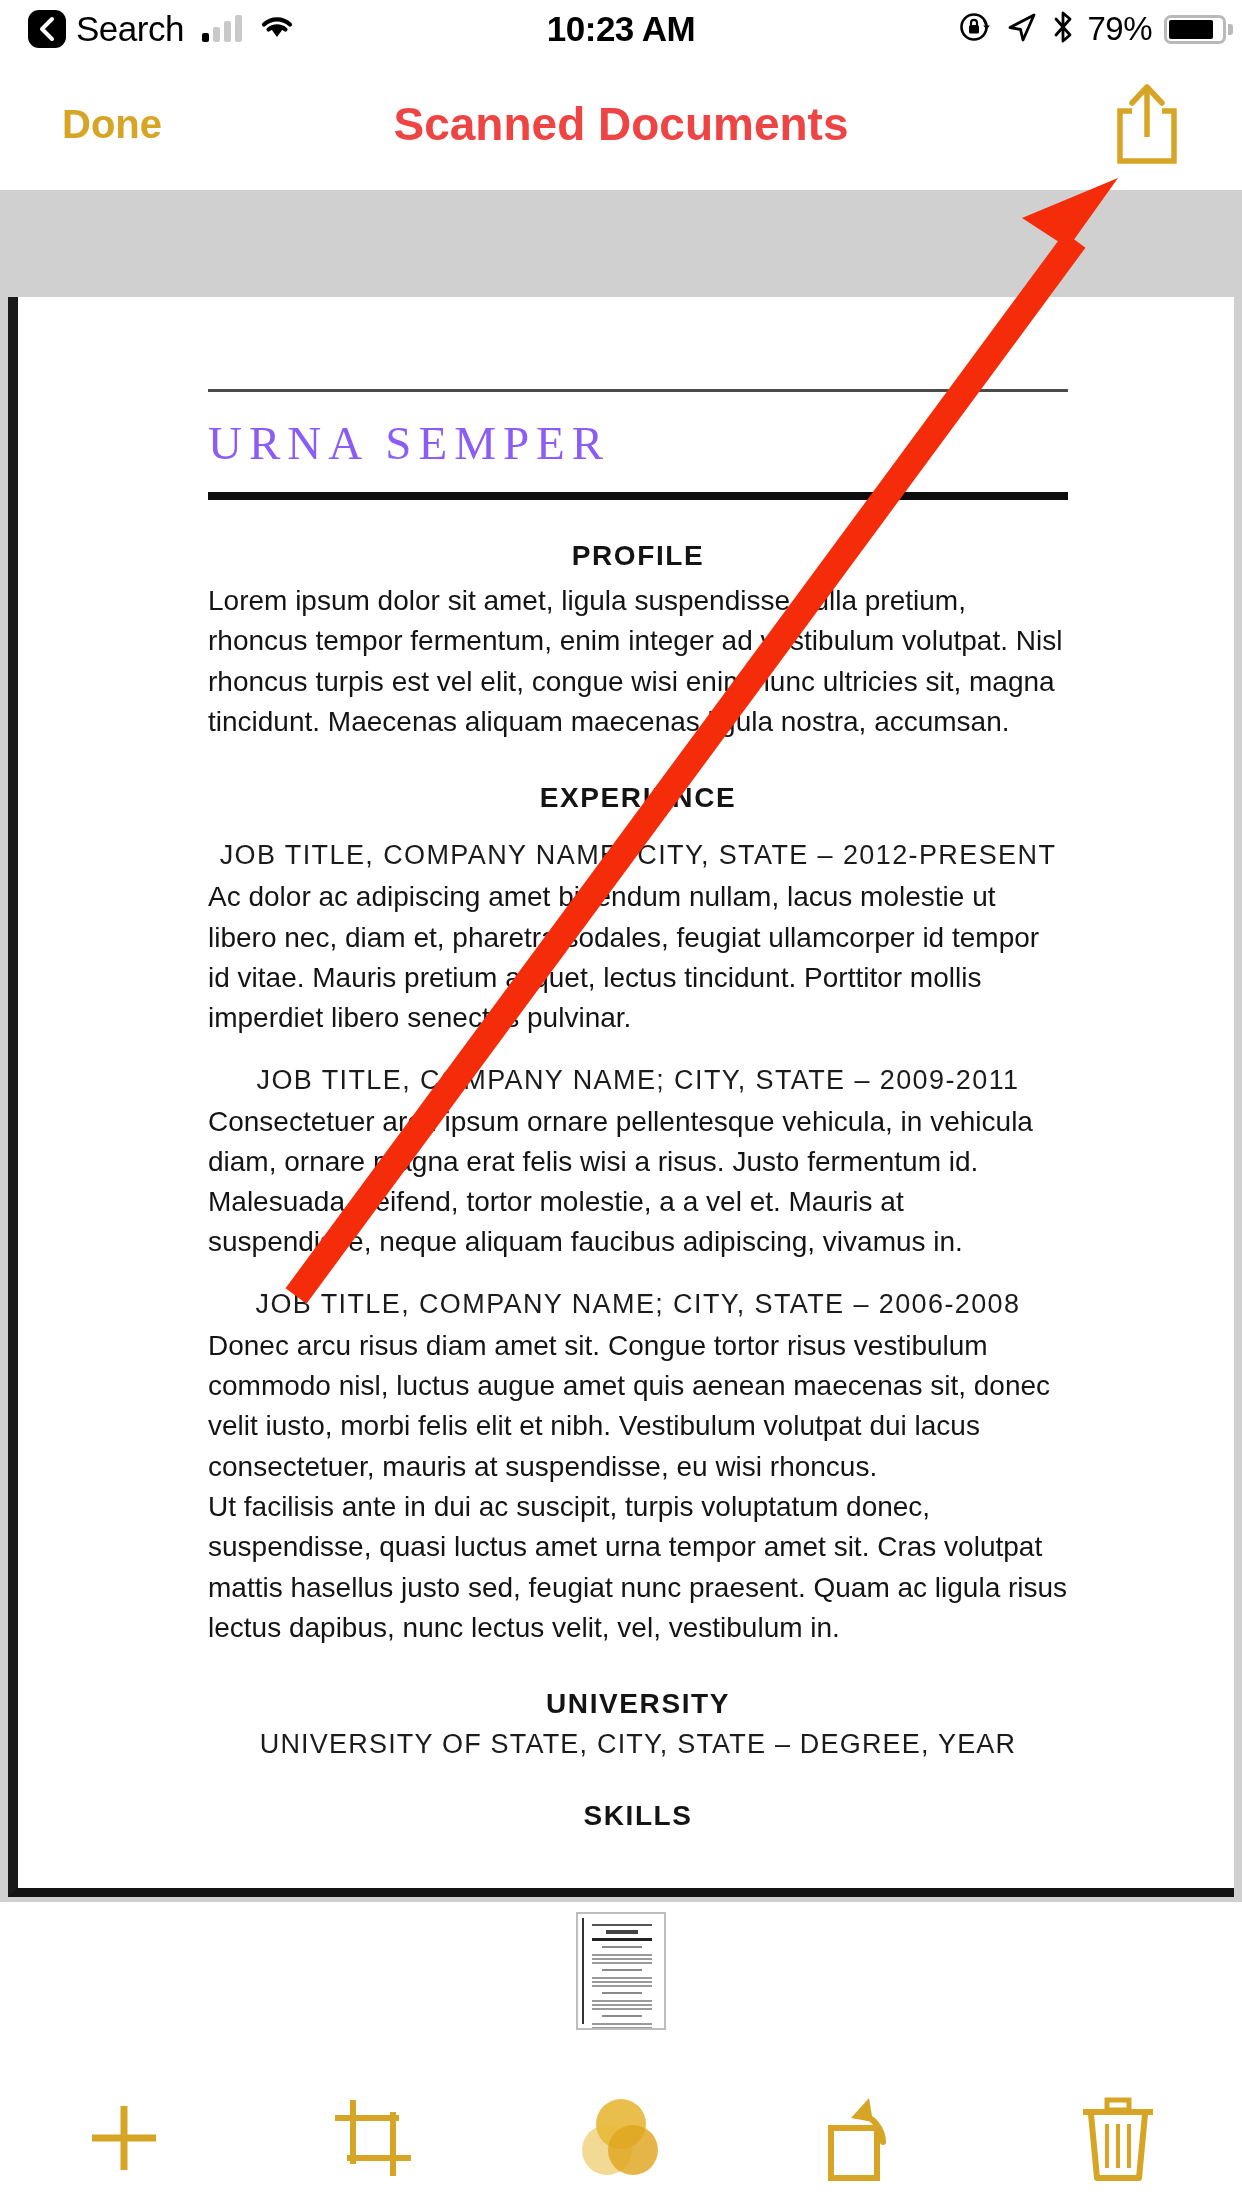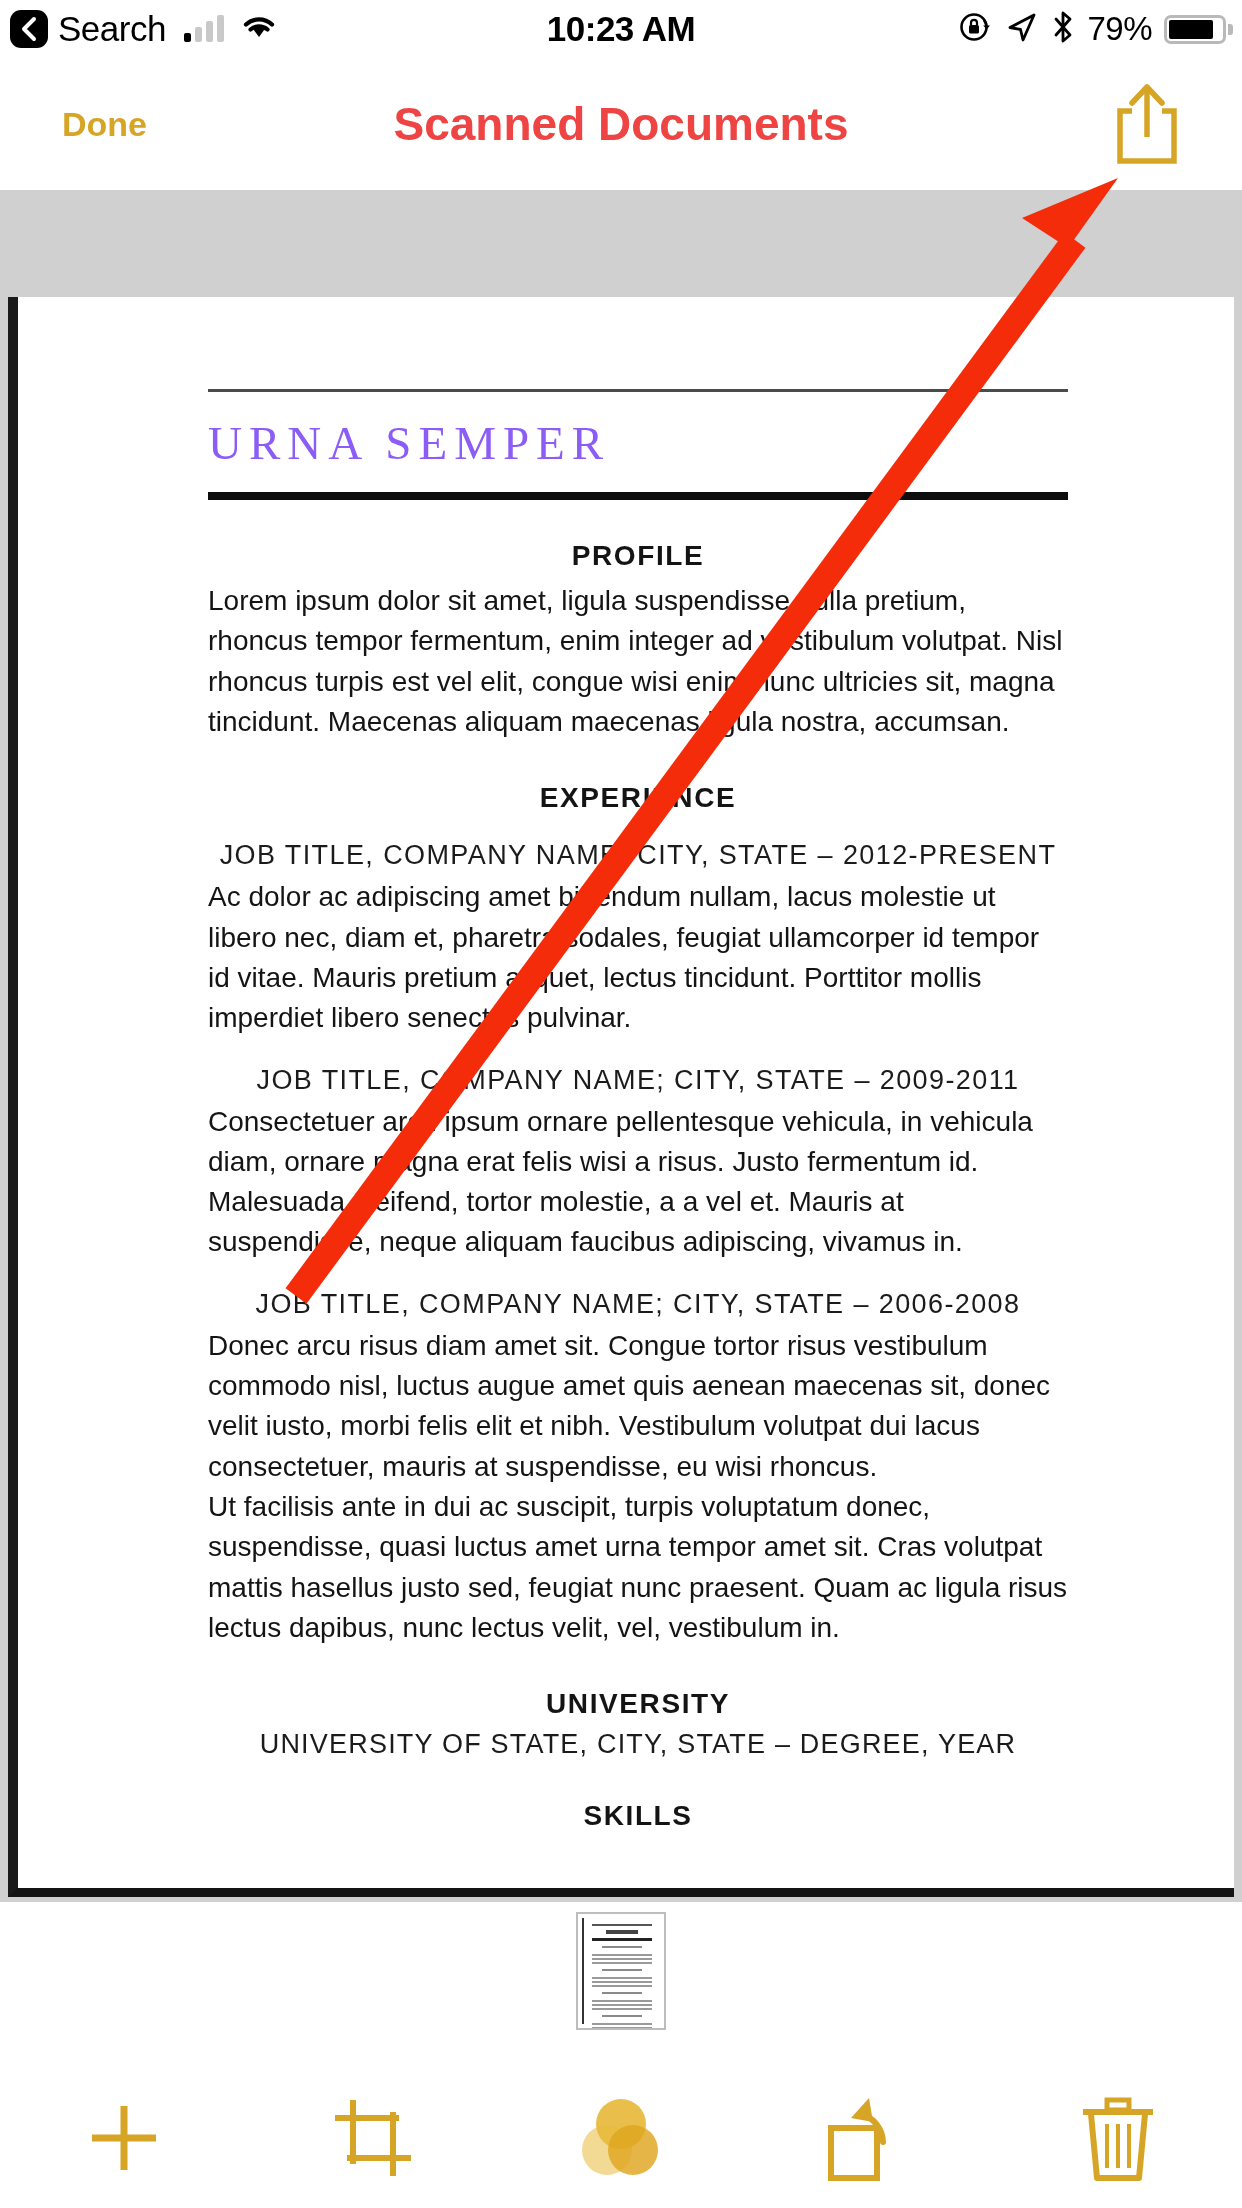--- a/index.html
+++ b/index.html
@@ -9,21 +9,21 @@
     font-family:"Liberation Sans", sans-serif;
     overflow:hidden;
   }
   #screen { position:relative; width:1242px; height:2208px; background:#fff; }
 
   
   .statusbar {
     position:absolute; top:0; left:0; width:1242px; height:58px;
     display:flex; align-items:center; background:#fff;
   }
-  .sb-left { display:flex; align-items:center; gap:10px; padding-left:10px; }
+  .sb-left { display:flex; align-items:center; gap:10px; padding-left:28px; }
   .back-chip {
     width:38px; height:38px; border-radius:11px; background:#000;
     display:flex; align-items:center; justify-content:center;
   }
   .back-chip svg { display:block; }
   .sb-app { font-size:35px; font-weight:400; color:#000; letter-spacing:-0.5px; }
   .sig-bars { display:flex; align-items:flex-end; gap:4px; height:26px; margin-left:8px; }
   .sig-bars i { display:block; width:7px; border-radius:2px; background:#c9c9c9; }
   .sig-bars i.on { background:#000; }
   .sig-bars i:nth-child(1){ height:9px; }
@@ -54,21 +54,21 @@
     background:#b9b9b9; border-radius:0 3px 3px 0;
   }
 
   
   .navbar {
     position:absolute; top:58px; left:0; width:1242px; height:132px;
     background:#fff;
   }
   .nav-done {
     position:absolute; left:62px; top:50%; transform:translateY(-50%);
-    font-size:34px; font-weight:700; color:#d7a526; letter-spacing:0px;
+    font-size:40px; font-weight:700; color:#d7a526; letter-spacing:0px;
     background:none; border:none; cursor:pointer;
     font-family:"Liberation Sans", sans-serif;
   }
   .nav-title {
     position:absolute; left:0; right:0; top:50%; transform:translateY(-50%);
     text-align:center; font-size:46px; font-weight:700; color:#ef4444;
   }
   .nav-share {
     position:absolute; right:60px; top:50%; transform:translateY(-50%);
     width:70px; height:86px; cursor:pointer;

